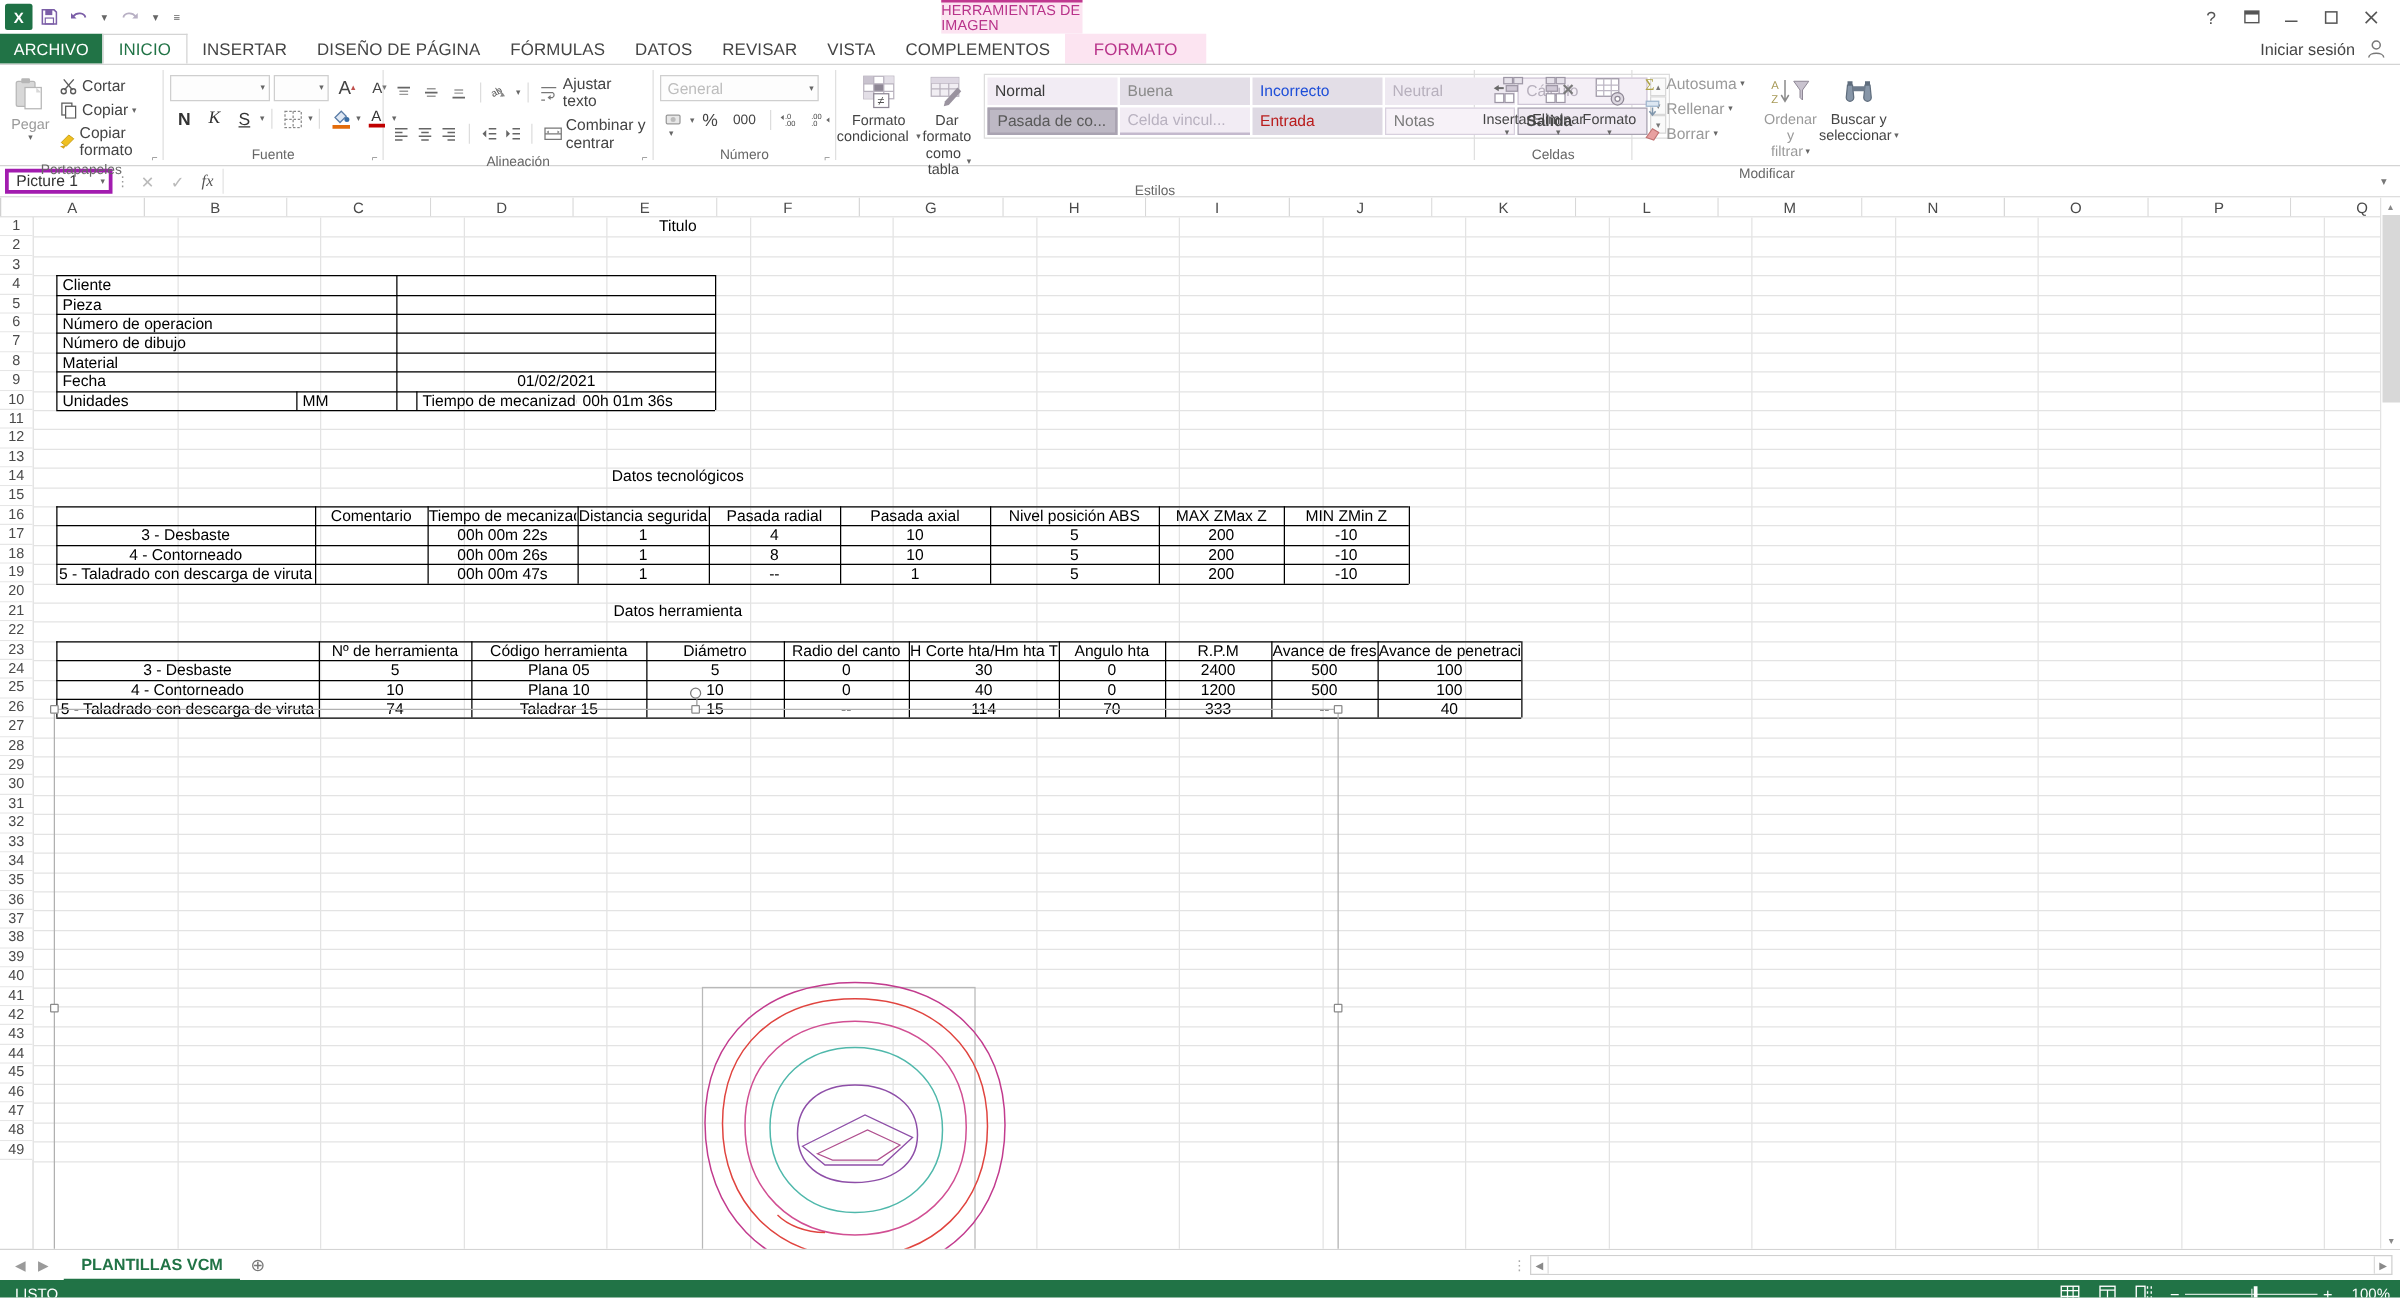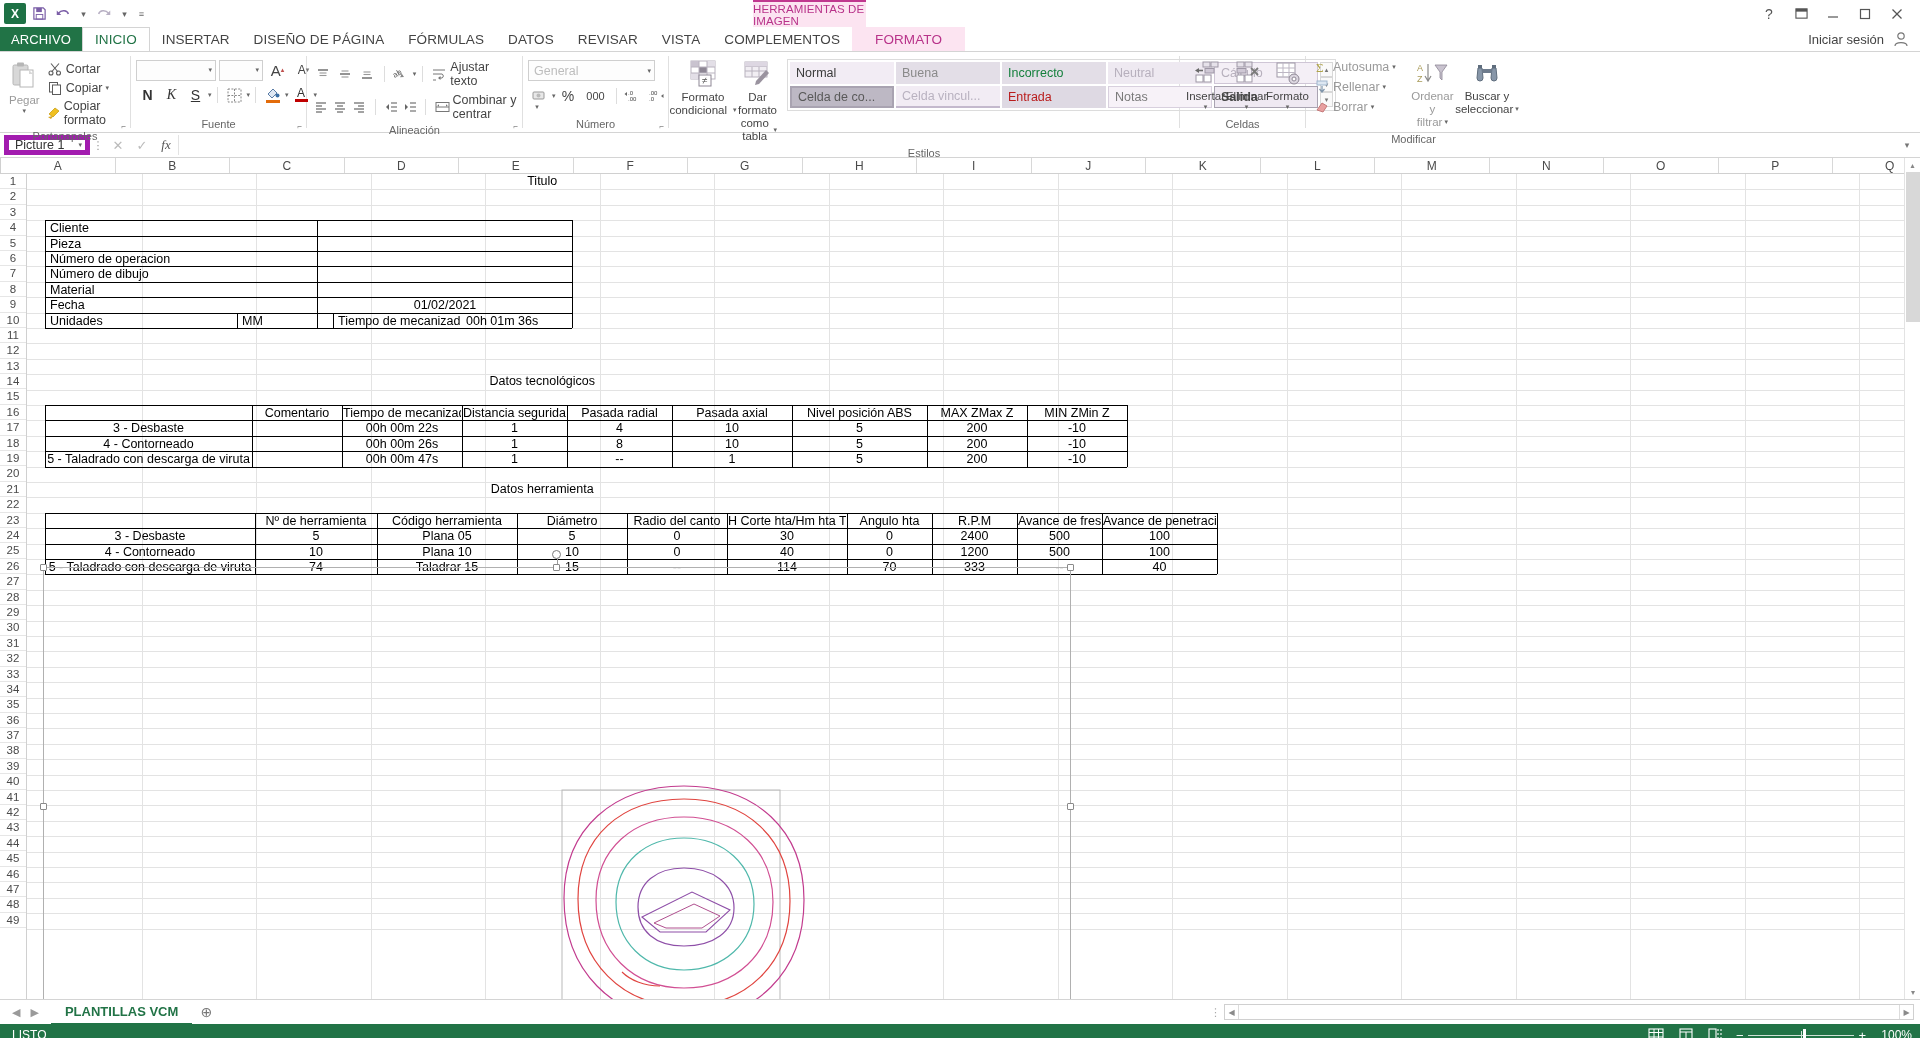--- a/index.html
+++ b/index.html
@@ -77,34 +77,34 @@
   .iconbtn { width:23px;height:22px;display:flex;align-items:center;justify-content:center;cursor:pointer;color:#555; }
   .iconbtn.wide { width:30px; }
 
   
   .stylebox {
     width:104px;height:22px;display:flex;align-items:center;padding-left:6px;
     font-size:12.5px; overflow:hidden; white-space:nowrap; cursor:pointer;
   }
   .st-normal { background:#f2ecf4; color:#3a3a3a; }
   .st-buena  { background:#e3dee7; color:#8a8a8a; }
-  .st-incorr { background:#e3dee7; color:#15803d; }
+  .st-incorr { background:#e3dee7; color:#1d4ed8; }
   .st-neutral{ background:#eee9f1; color:#b7b0bd; }
   .st-calc   { background:#f4eff6; color:#b7b0bd; border:1px solid #cfc6d6;}
   .st-celdacomp { background:#bdb8c4; color:#595959; border:2px solid #a9a3b1; font-weight:500;}
   .st-celdavinc { background:#f2ecf4; color:#b9b2c0; border-bottom:2px solid #c4b9cd;}
   .st-entrada{ background:#ded9e3; color:#b91c1c; }
   .st-notas  { background:#f7f2f8; color:#7a7a7a; border:1px solid #d8d0de;}
   .st-salida { background:#efe9f2; color:#4a4a4a; border:1px solid #a9a3b1; font-weight:600;}
   .gal-scroll { width:13px; display:flex; flex-direction:column; justify-content:space-between; margin-left:2px;}
   .gal-scroll div { width:13px;height:15px;border:1px solid #d8d8d8;background:#fafafa;display:flex;align-items:center;justify-content:center;font-size:7px;color:#777;cursor:pointer;}
 
   
   .formulabar { height:24px; display:flex; align-items:center; gap:0; padding:2px 4px; background:#fff; }
-  .namebox { width:86px;height:20px;border:5px solid #a21caf;display:flex;align-items:center;justify-content:space-between;padding:0 3px 0 6px;font-size:12.5px;color:#333;background:#fff;}
+  .namebox { width:86px;height:20px;border:3px solid #a21caf;display:flex;align-items:center;justify-content:space-between;padding:0 3px 0 6px;font-size:12.5px;color:#333;background:#fff;}
   .fb-dots { width:16px;text-align:center;color:#999;font-size:11px; }
   .fb-btn { width:24px;height:20px;display:flex;align-items:center;justify-content:center;color:#bbb;font-size:13px; }
   .fb-btn.fx { color:#555; font-style:italic; font-family:"Liberation Serif", serif; font-size:13px; }
   .fb-input { flex:1; height:20px; border-left:1px solid #e3e3e3; padding-left:6px; font-size:13px; }
   .fb-expand { width:18px;height:20px;display:flex;align-items:center;justify-content:center;color:#777;font-size:9px; }
 
   
   .gridwrap { position:relative; height:842px; overflow:hidden; border-top:1px solid #d4d4d4; }
   .colhead { height:16px; display:flex; background:#fff; border-bottom:1px solid #d0d0d0; }
   .corner { width:27px; border-right:1px solid #d0d0d0; position:relative; background:#fff;}
@@ -545,21 +545,21 @@
       <div style="display:flex;align-items:flex-start;margin-left:4px;border:1px solid #dcdcdc;padding:2px;margin-top:2px;">
         <div style="display:flex;flex-direction:column;gap:2px;">
           <div style="display:flex;gap:2px;">
             <div class="stylebox st-normal">Normal</div>
             <div class="stylebox st-buena">Buena</div>
             <div class="stylebox st-incorr">Incorrecto</div>
             <div class="stylebox st-neutral">Neutral</div>
             <div class="stylebox st-calc">Cálculo</div>
           </div>
           <div style="display:flex;gap:2px;">
-            <div class="stylebox st-celdacomp">Celda de co...</div>
+            <div class="stylebox st-celdacomp">Pasada de co...</div>
             <div class="stylebox st-celdavinc">Celda vincul...</div>
             <div class="stylebox st-entrada">Entrada</div>
             <div class="stylebox st-notas">Notas</div>
             <div class="stylebox st-salida">Salida</div>
           </div>
         </div>
         <div class="gal-scroll">
           <div>▴</div>
           <div>▾</div>
           <div>▾</div>

